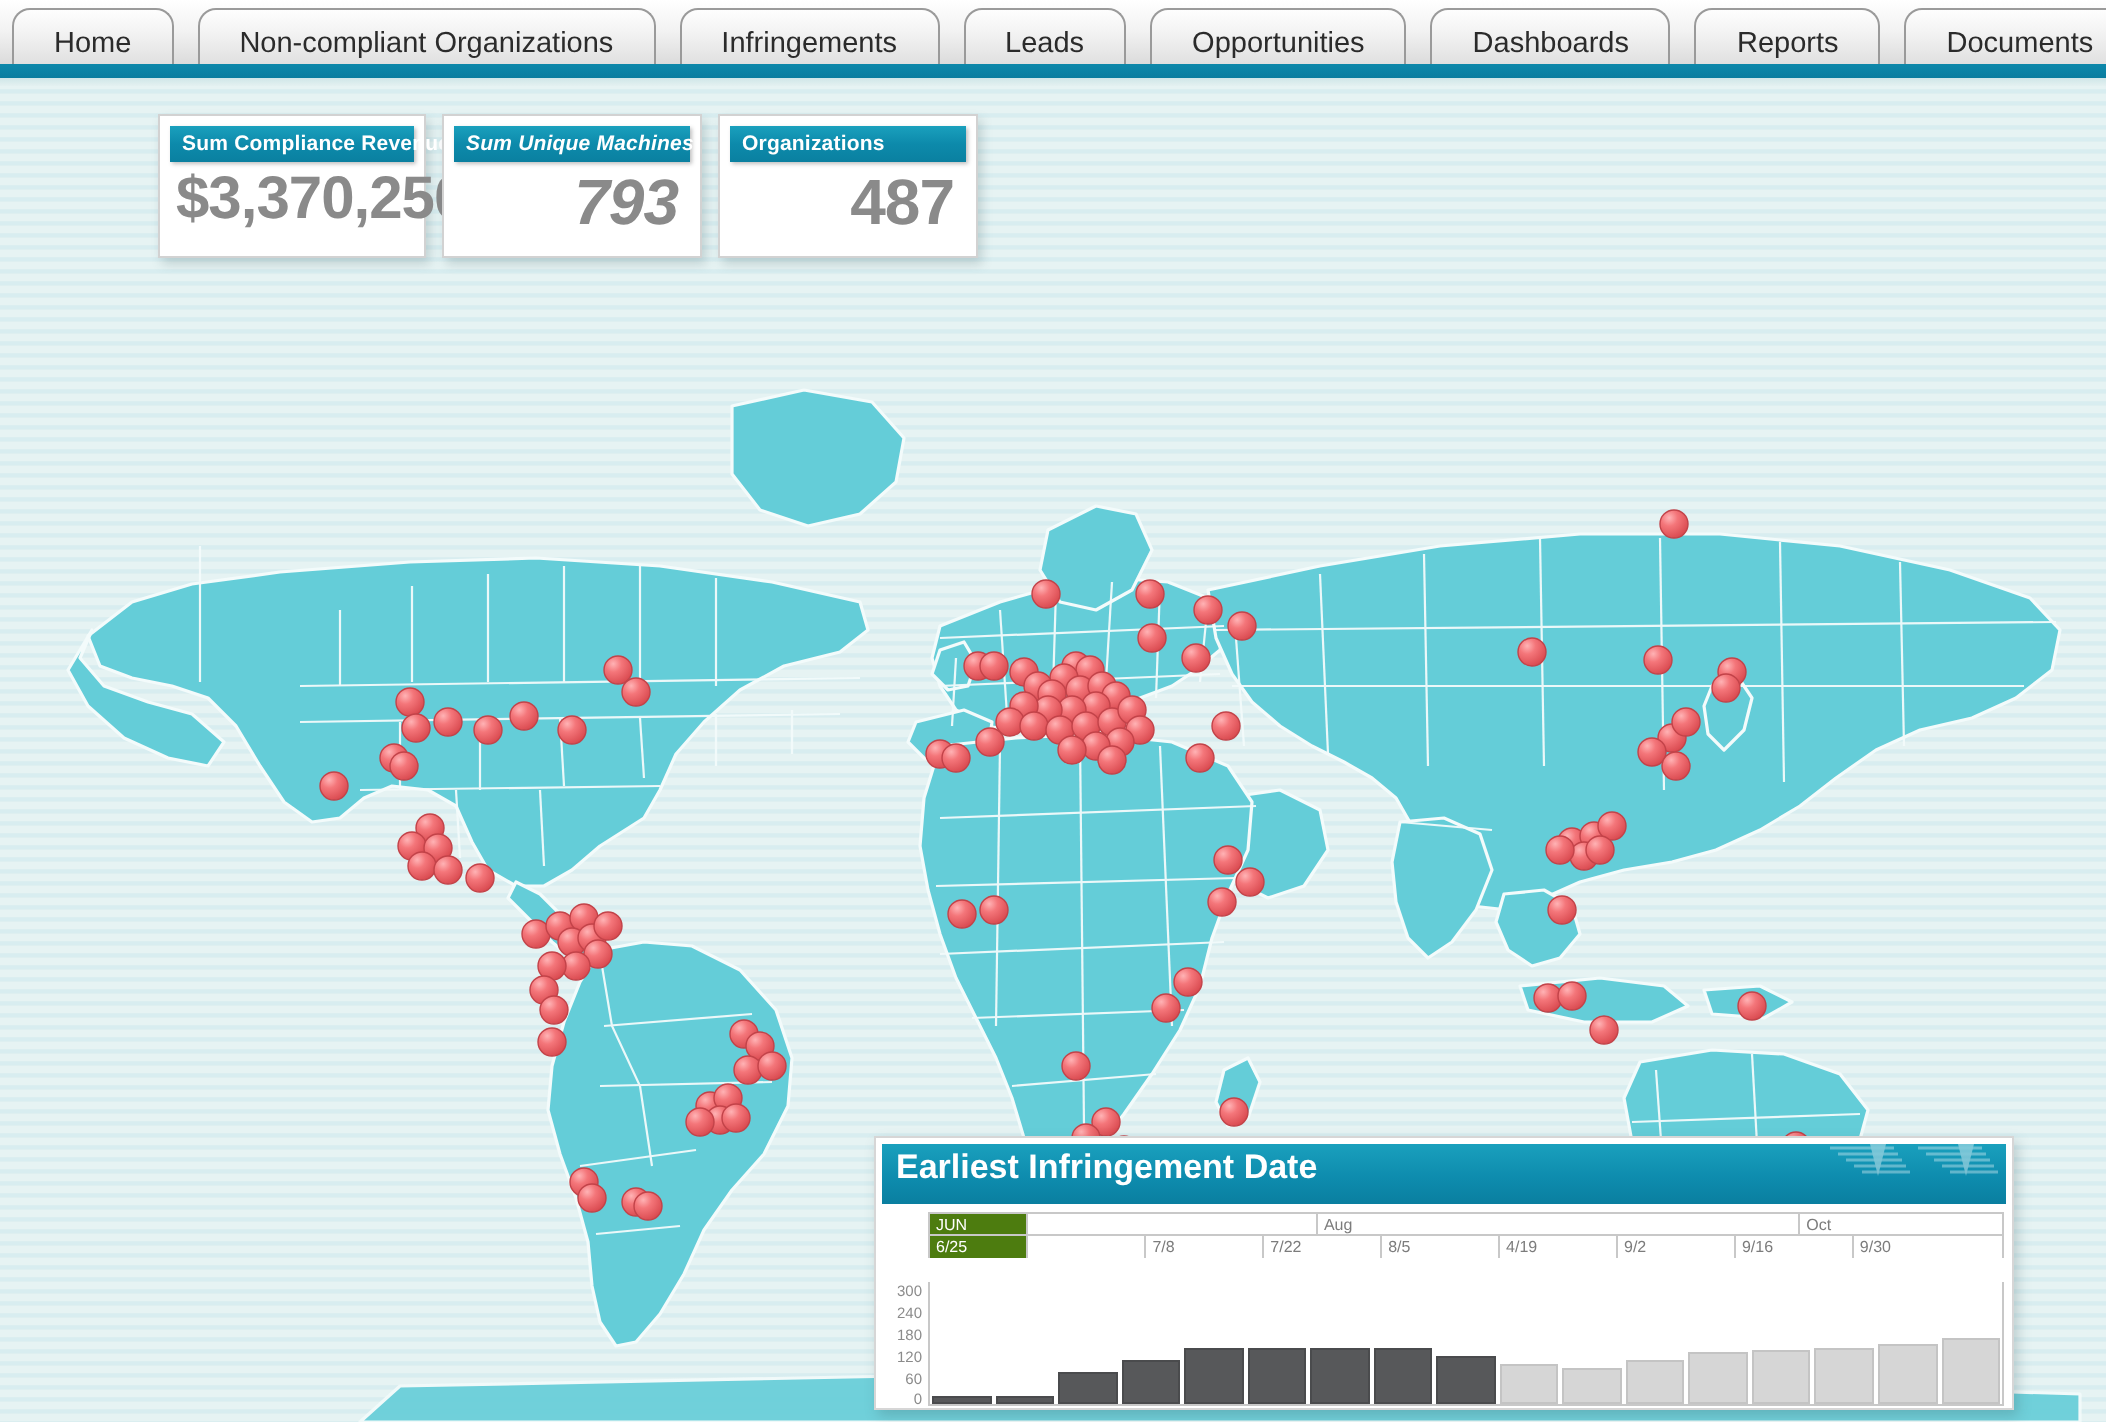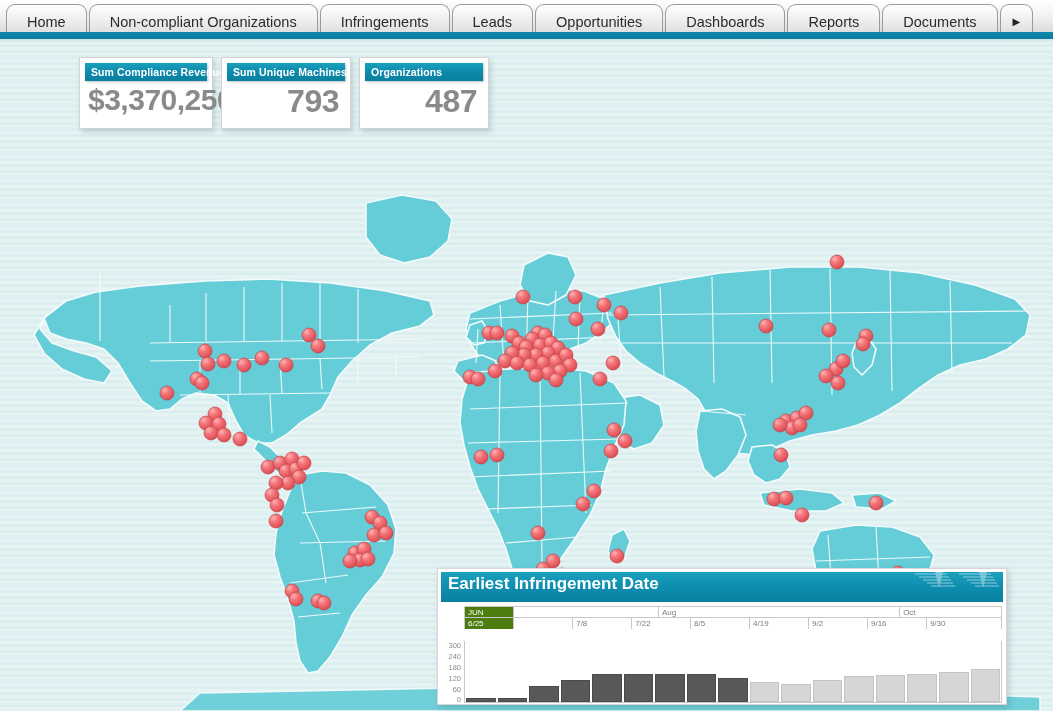--- a/index.html
+++ b/index.html
@@ -12,21 +12,21 @@
   
   .tabbar{
     position:absolute;left:0;top:0;width:1053px;height:39px;
     background:linear-gradient(to bottom,#ffffff 0%,#f2f2f2 40%,#d8d8d8 88%,#cfcfcf 100%);
     box-sizing:border-box;
   }
   .tabs{display:flex;align-items:flex-end;height:39px;padding-left:4px;}
   .tab{
     position:relative;
     height:35px;line-height:35px;
-    margin-right:2px;
+    margin-right:12px;
     padding:0 20px;
     font-size:14.5px;color:#2b2b2b;
     background:linear-gradient(to bottom,#fefefe 0%,#f4f4f4 30%,#e2e2e2 75%,#d6d6d6 100%);
     border:1px solid #9a9a9a;
     border-bottom:none;
     border-radius:9px 9px 0 0;
     box-sizing:border-box;
     white-space:nowrap;
     cursor:default;
   }
@@ -74,21 +74,21 @@
   .card-val{
     color:#8a8a8a;
     font-size:32px;font-weight:bold;
     text-align:right;
     padding:2px 6px 4px 6px;
     white-space:nowrap;
     letter-spacing:-.5px;
   }
   .card.c1{width:134px;}
   .card.c1 .card-val{font-size:30px;text-align:left;padding-left:3px;}
-  .card.c2{width:130px;}
+  .card.c2{width:130px;font-style:italic;}
   .card.c3{width:130px;}
 
   
   .chart-panel{
     position:absolute;left:437px;top:525px;width:570px;height:137px;
     background:#ffffff;
     border:1px solid #d6d6d6;
     box-shadow:2px 3px 6px rgba(60,90,95,0.25);
     z-index:40;box-sizing:border-box;
   }

